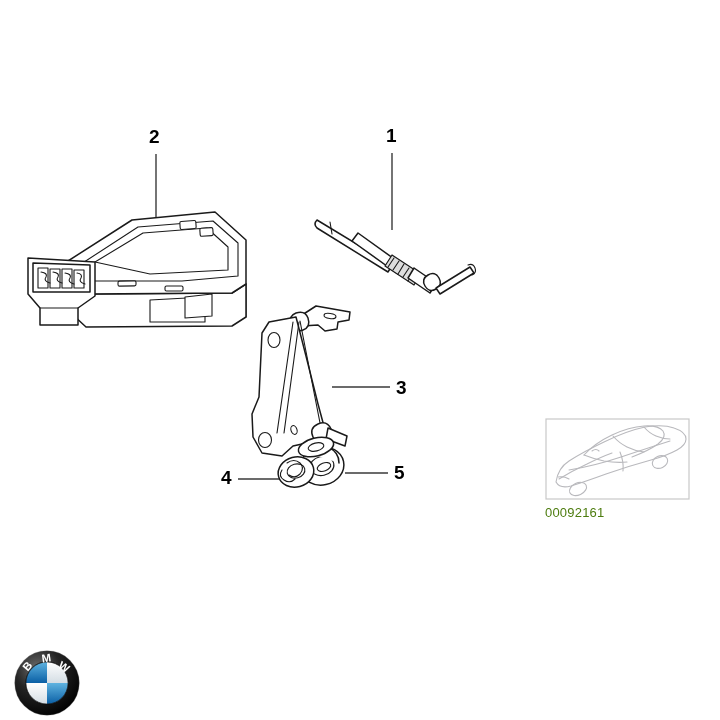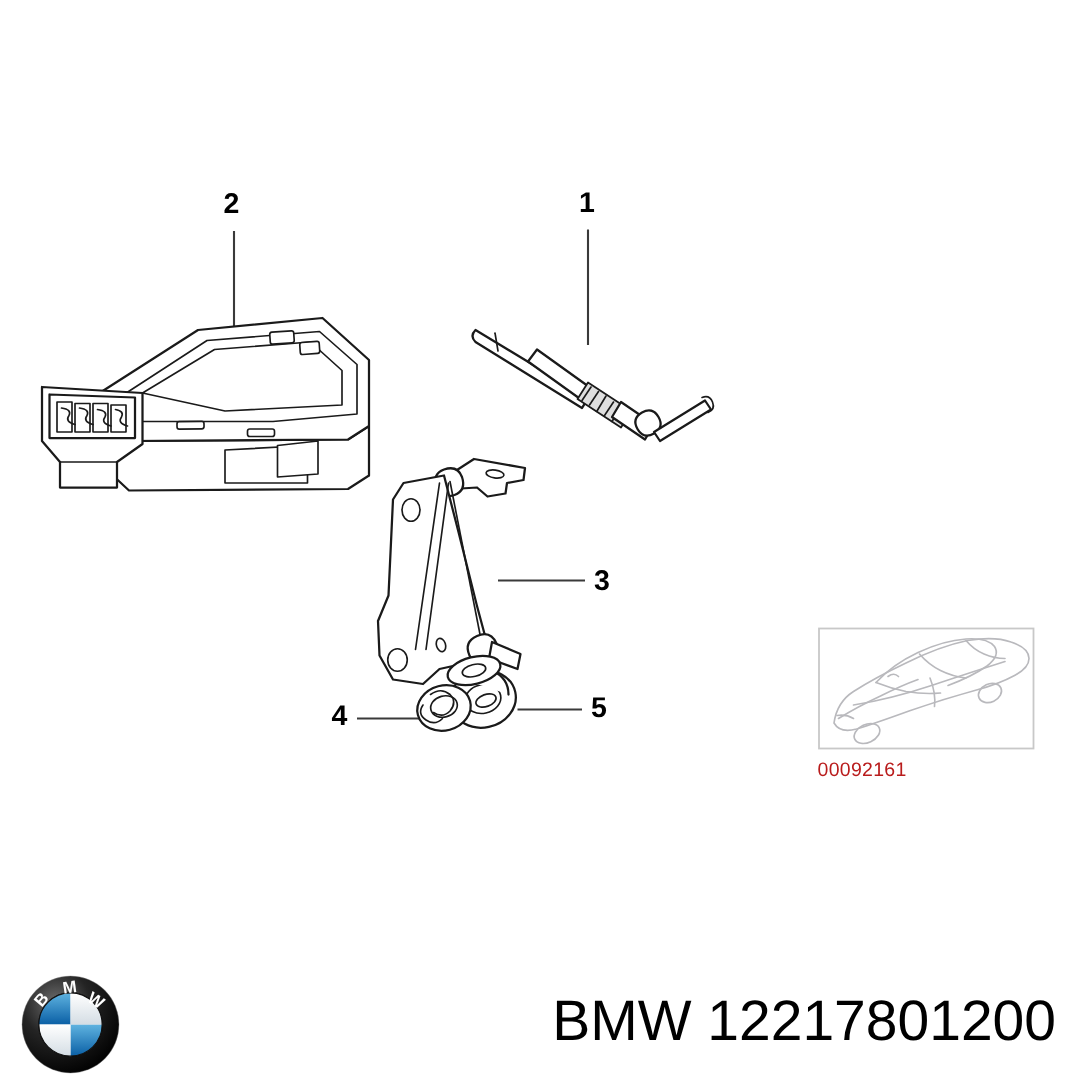--- a/index.html
+++ b/index.html
@@ -42,21 +42,21 @@
   #callout-5 { left: 394px; top: 463px; }
 
   
   #inset-caption {
     position: absolute;
     left: 545px;
     top: 505px;
     font-family: "Liberation Sans", sans-serif;
     font-size: 13px;
     letter-spacing: 0.2px;
-    color: #b91c1c;
+    color: #4d7c0f;
     z-index: 5;
   }
 
   
   #footer-bar {
     position: absolute;
     left: 0;
     top: 648px;
     width: 720px;
     height: 72px;
@@ -304,14 +304,13 @@
 
     <circle cx="50" cy="50" r="32" fill="none" stroke="#111" stroke-width="1.2"></circle>
 
     <g fill="#ffffff" font-family="'Liberation Sans', sans-serif" font-weight="bold" font-size="17">
       <text x="21" y="33" transform="rotate(-50 21 33)">B</text>
       <text x="43" y="19" transform="rotate(-8 43 19)">M</text>
       <text x="66" y="26" transform="rotate(33 66 26)">W</text>
     </g>
   </svg>
 
-  <div id="footer-part-text">BMW 12217801200</div>
 </div>
 
 </body></html>

